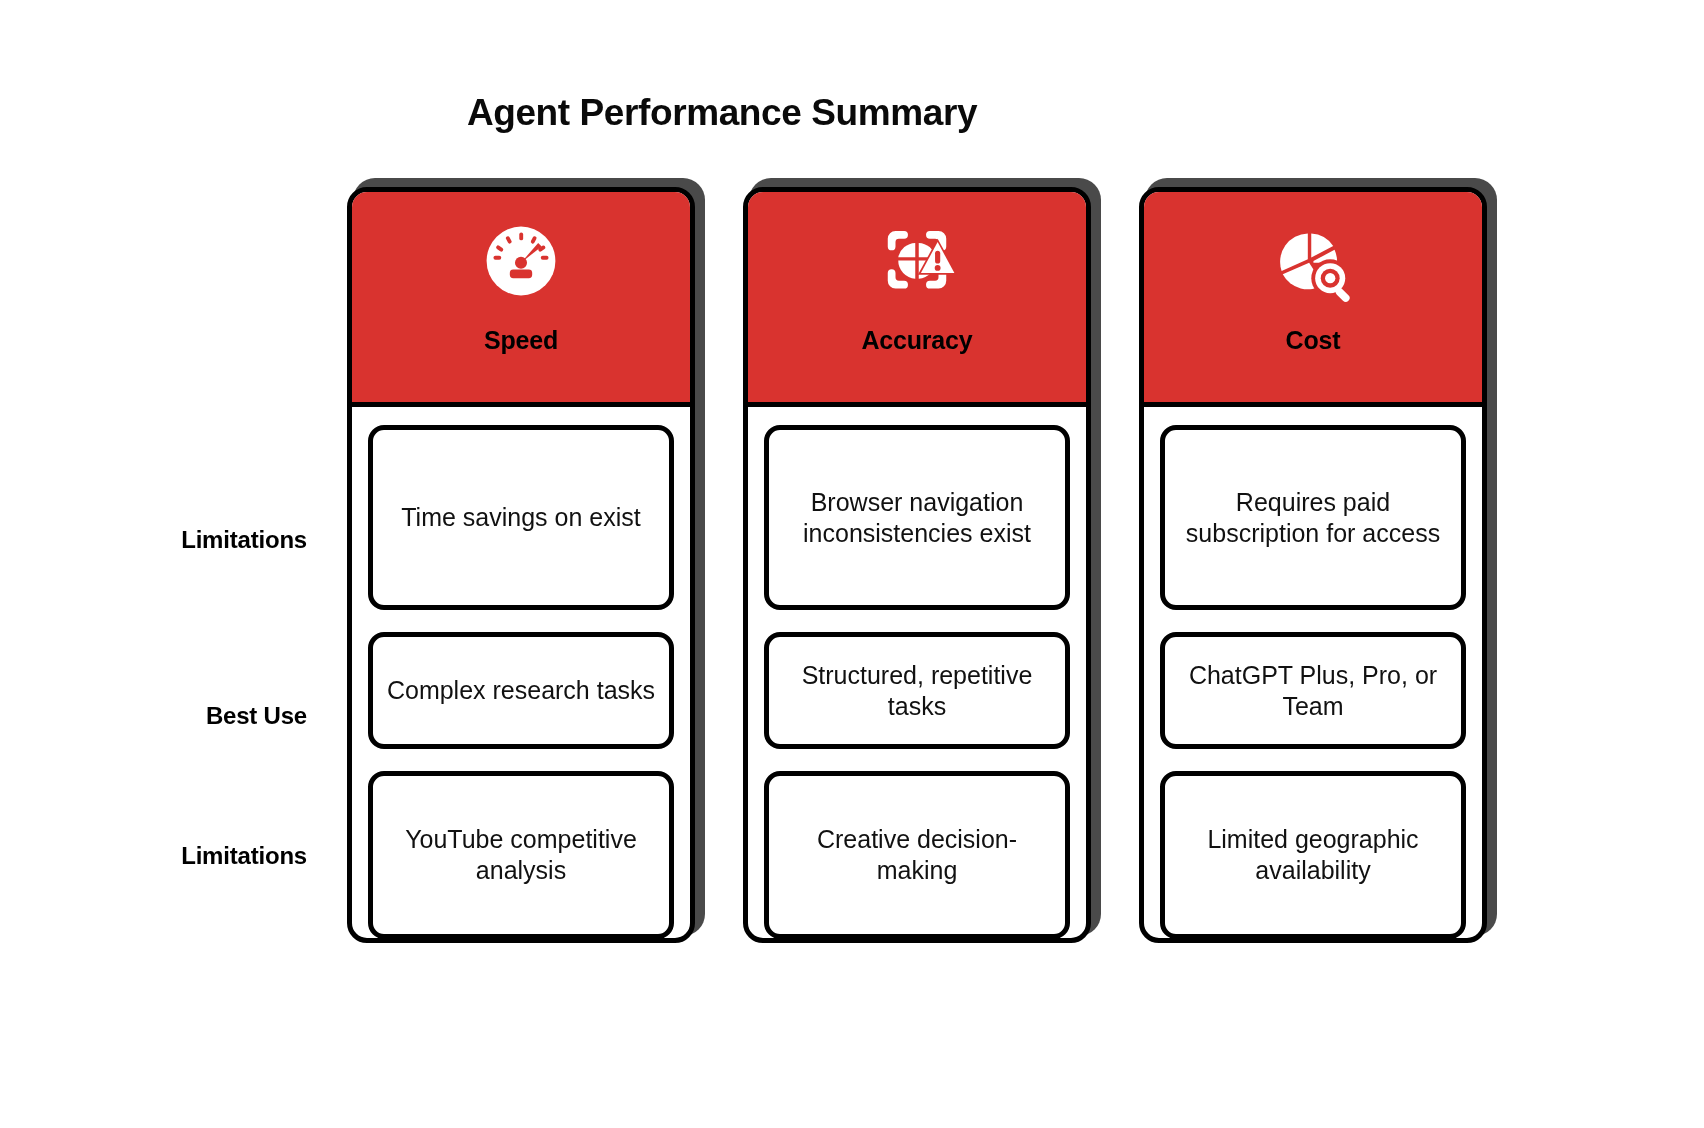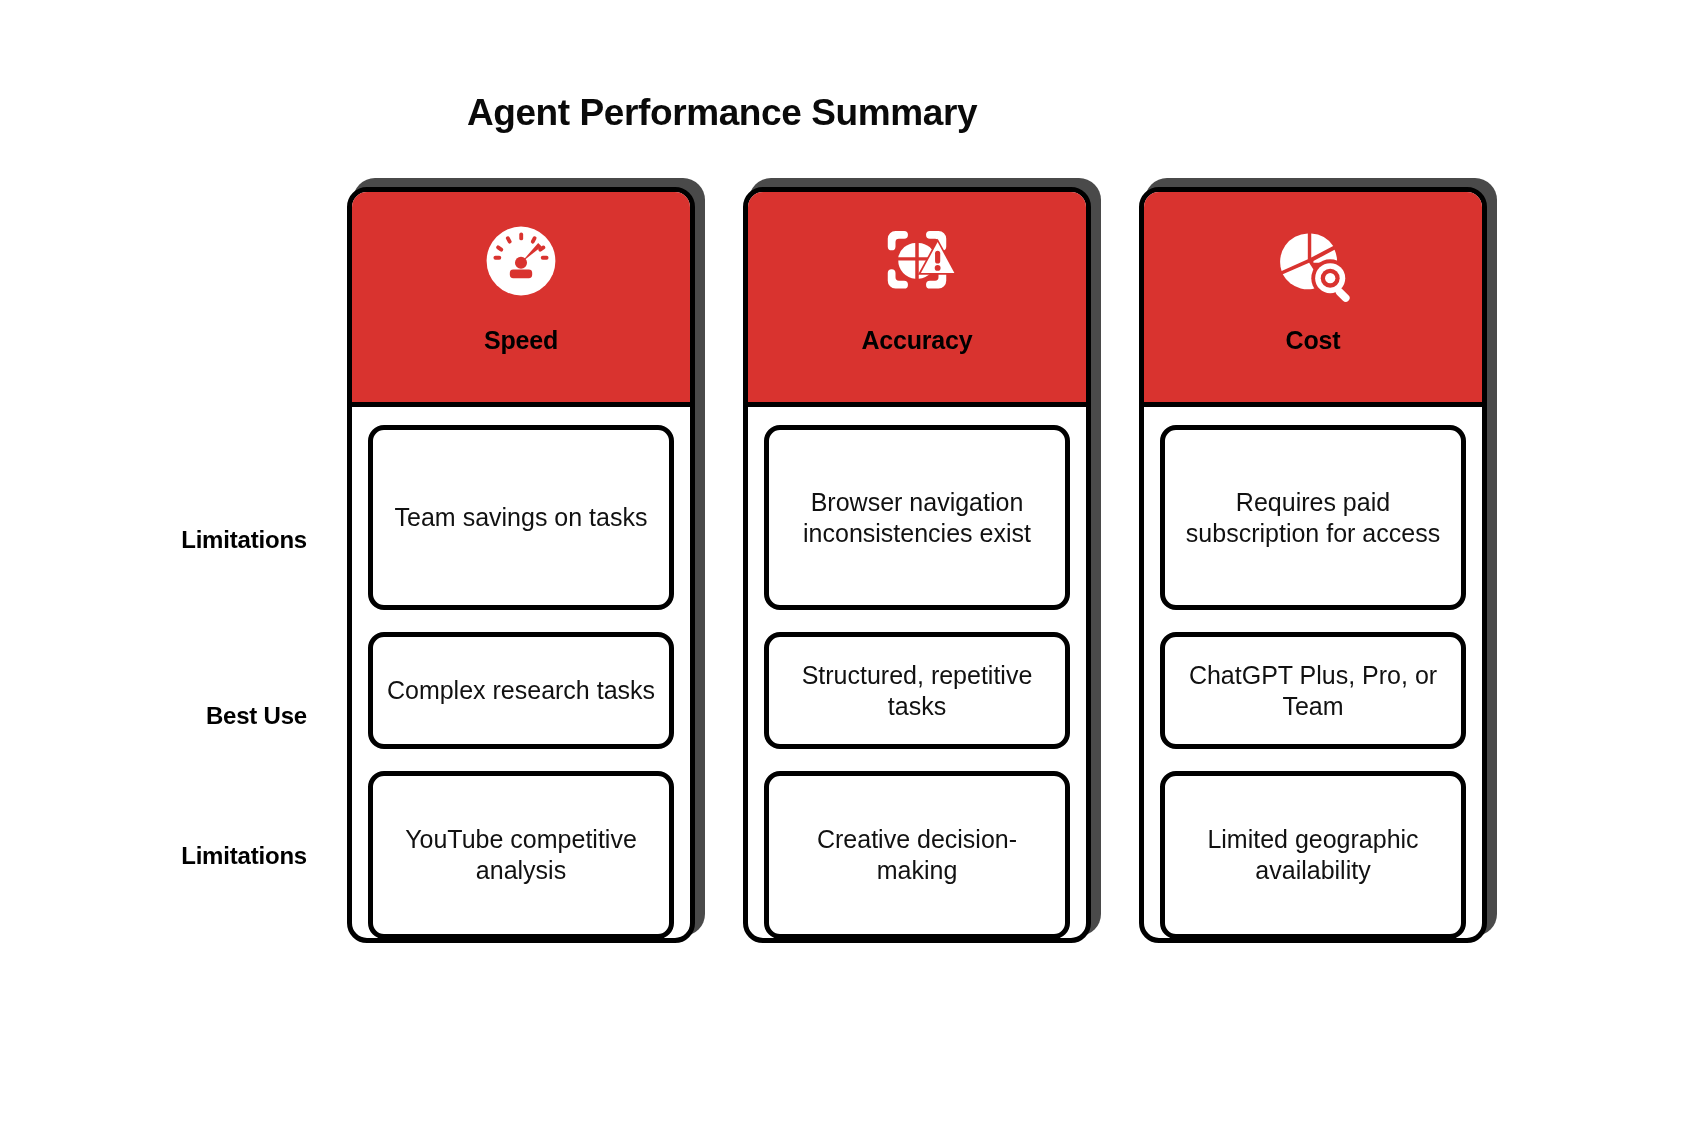--- a/index.html
+++ b/index.html
@@ -155,21 +155,21 @@
                 <rect x="18" y="44" width="9" height="4.5" rx="2.2"></rect>
                 <rect x="62.5" y="21" width="4.5" height="9" rx="2.2" transform="rotate(28 64.7 25.5)"></rect>
                 <rect x="72" y="31" width="4.5" height="9" rx="2.2" transform="rotate(55 74.2 35.5)"></rect>
                 <rect x="73" y="44" width="9" height="4.5" rx="2.2"></rect>
               </g>
             </svg>
           </div>
           <div class="col-title">Speed</div>
         </div>
         <div class="col-cells">
-          <div class="cell h-big">Team savings on tasks</div>
+          <div class="cell h-big">Time savings on exist</div>
           <div class="cell h-mid">Complex research tasks</div>
           <div class="cell h-low">YouTube competitive analysis</div>
         </div>
       </div>
     </div>
 
     <div class="col c1">
       <div class="col-shadow"></div>
       <div class="col-body">
         <div class="col-header">

